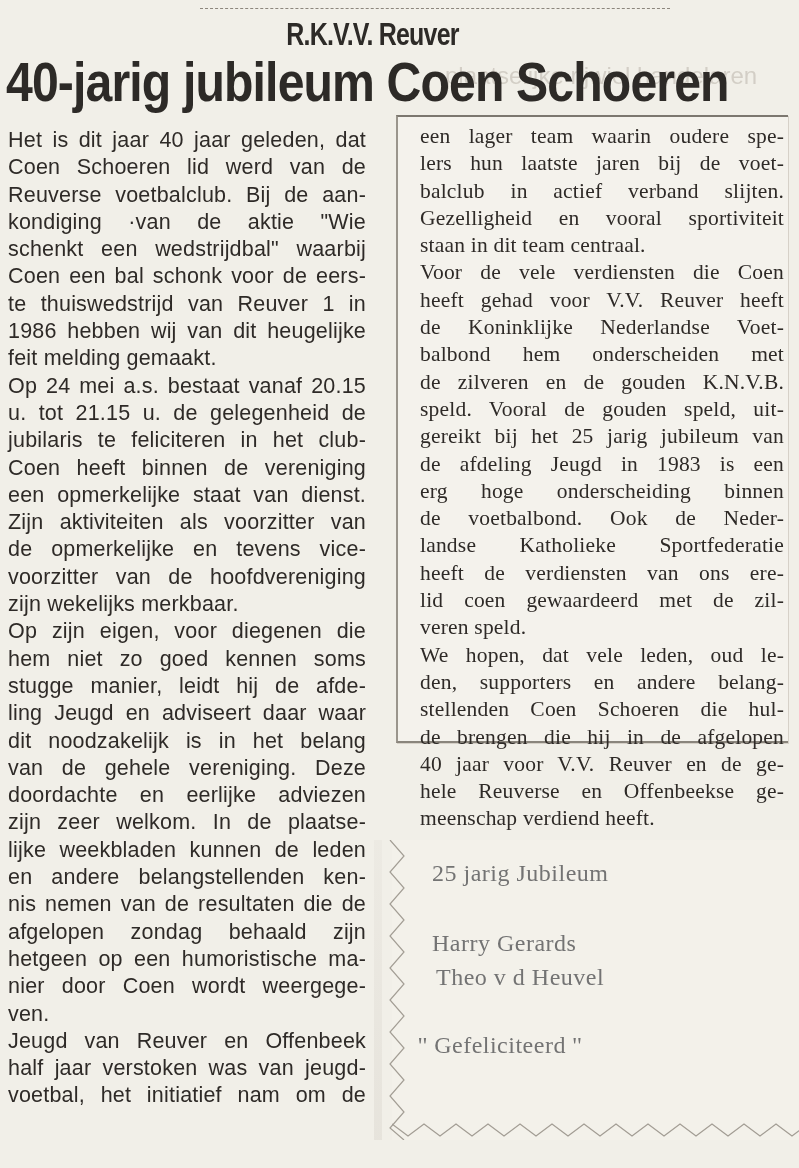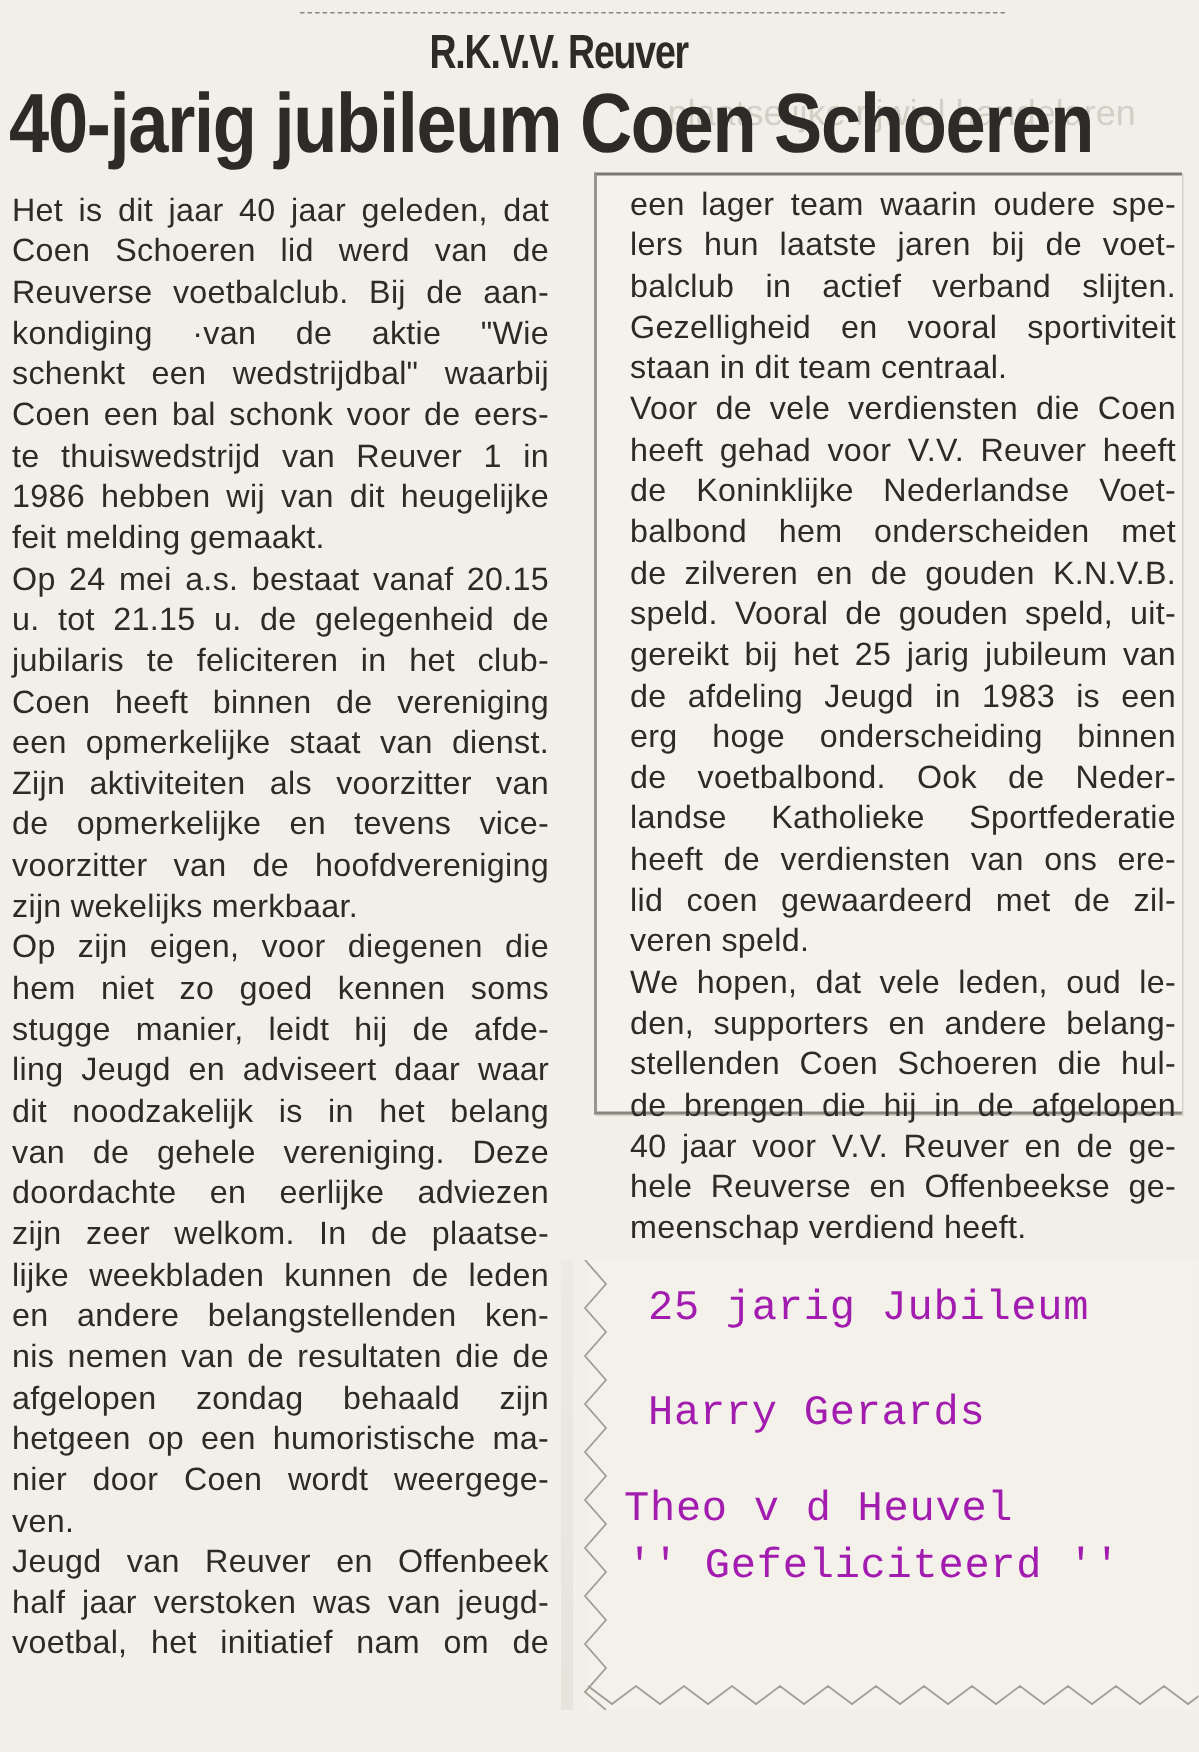--- a/index.html
+++ b/index.html
@@ -85,20 +85,21 @@
       position: absolute;
       top: 115px;
       left: 396px;
       width: 390px;
       height: 624px;
       border-left: 2px solid #9a958c;
       border-top: 2px solid #7c776f;
       border-bottom: 2px solid #8a857c;
       background: #f4f2ec;
       box-shadow: 1px 1px 0 #d6d1c8;
+      font-family: Liberation Serif, serif;
     }
     .col-right {
       top: 6px;
       left: 22px;
       width: 364px;
     }
     .note {
       position: absolute;
       top: 840px;
       left: 392px;
@@ -115,30 +116,30 @@
     }
     .note .zig-bottom {
       position: absolute;
       left: 0;
       top: 278px;
       width: 420px;
       height: 24px;
     }
     .typed {
       position: absolute;
-      font-family: Liberation Mono, monospace;
-      font-size: 28px;
+      font-family: Liberation Serif, serif;
+      font-size: 24px;
       line-height: 34px;
-      color: #a21caf;
+      color: #737373;
       white-space: pre;
       letter-spacing: 0.5px;
     }
     .typed-title { top: 16px; left: 40px; }
     .typed-name1 { top: 86px; left: 40px; }
-    .typed-name2 { top: 120px; left: 24px; margin-top: 30px; }
+    .typed-name2 { top: 120px; left: 44px; }
     .typed-congrats { top: 188px; left: 26px; }
     .edge-stain {
       position: absolute;
       left: 374px;
       top: 840px;
       width: 8px;
       height: 300px;
       background: linear-gradient(#e8e5de, #dcd8d0);
       opacity: 0.5;
     }

